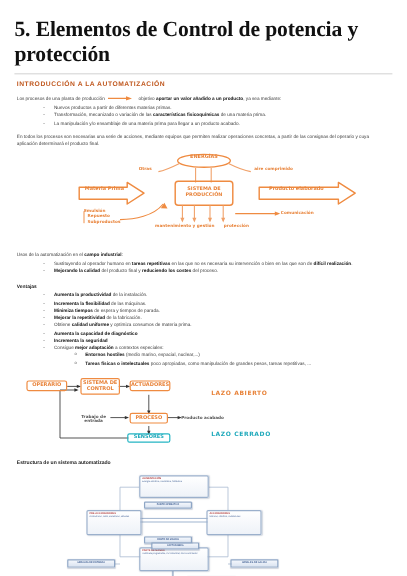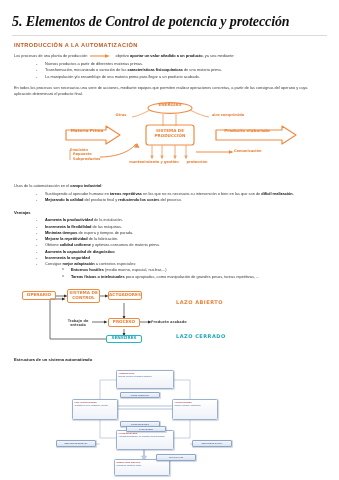--- a/index.html
+++ b/index.html
@@ -6,22 +6,22 @@
   body{
     width:339px;height:480px;background:#ffffff;
     font-family:"Liberation Sans",sans-serif;
     color:#222;overflow:hidden;position:relative;
   }
   .page{position:relative;width:339px;height:480px;padding:0;box-sizing:border-box;}
 
   
   .doc-title{
     font-family:"Liberation Serif",serif;
-    font-weight:bold;font-size:14px;color:#111;
-    margin:14px 0 0 12px;letter-spacing:-0.1px;font-style:italic;
+    font-weight:bold;font-size:18px;color:#111;
+    margin:14px 0 0 12px;letter-spacing:-0.1px;
   }
   .title-rule{
     height:1px;background:#d9d9d9;margin:5px 12px 0 12px;
   }
 
   
   .sec-head{
     color:#c0581f;font-size:5.6px;font-weight:bold;
     letter-spacing:0.45px;margin:6px 0 0 14px;
   }

